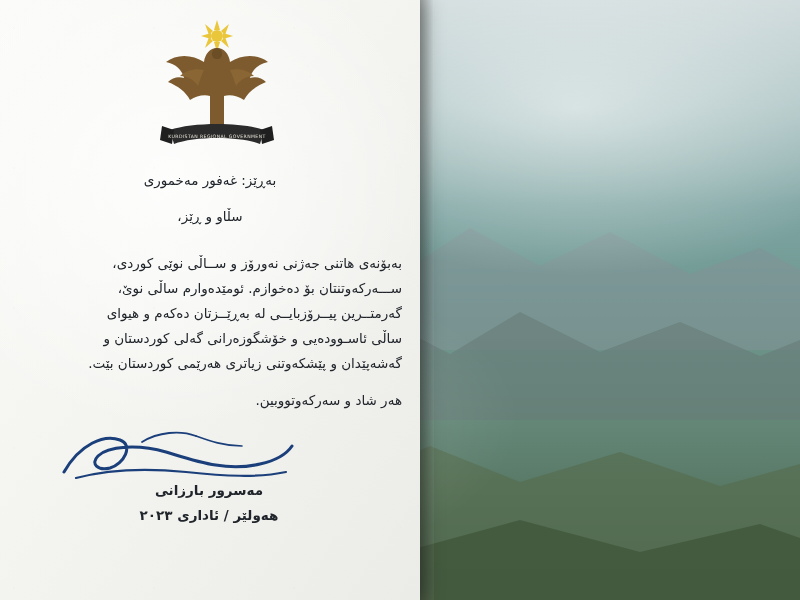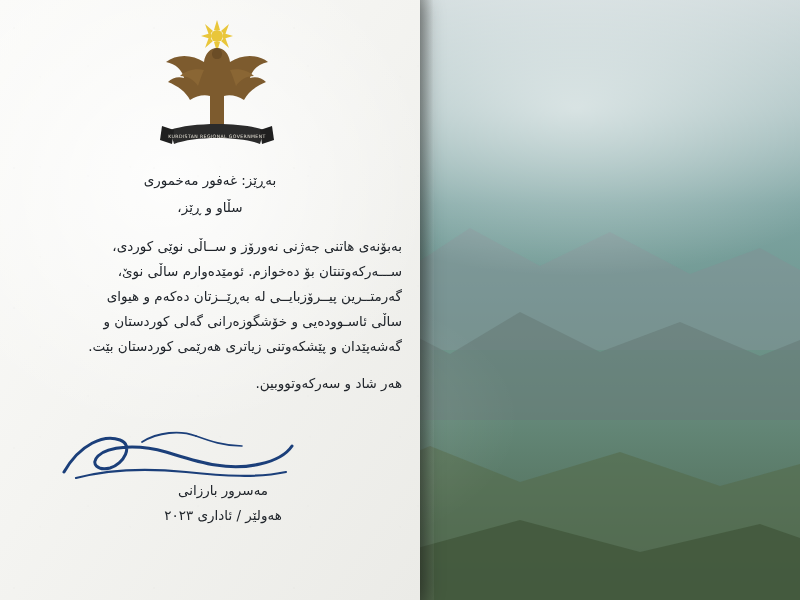--- a/index.html
+++ b/index.html
@@ -113,24 +113,24 @@
   .line {
     font-size: 13.5px;
     line-height: 25px;
     letter-spacing: 0px;
     white-space: nowrap;
   }
   .addr { text-align: center; }
   .addr .line { text-align: center; }
   .greet {
     text-align: center;
-    margin-top: 2px;
+    margin-top: 11px;
   }
   .body {
-    margin-top: 14px;
+    margin-top: 22px;
     text-align: justify;
     text-align-last: right;
   }
   .body .line { white-space: normal; }
   .closing {
     margin-top: 12px;
     text-align: right;
     font-size: 13.5px;
     line-height: 25px;
   }
@@ -140,26 +140,27 @@
     position: absolute;
     left: 46px;
     top: 424px;
     width: 260px;
     height: 70px;
   }
   .signature svg { display:block; width:100%; height:100%; }
 
   .signblock {
     position: absolute;
-    left: 28px;
+    left: 14px;
     top: 478px;
     width: 390px;
     direction: rtl;
     text-align: center;
     color: #20252b;
+    font-weight: bold;
   }
   .signblock .line {
     font-size: 13.5px;
     line-height: 25px;
     white-space: nowrap;
   }
   .signblock .name { text-align: center; }
 
   
   .speckle {

